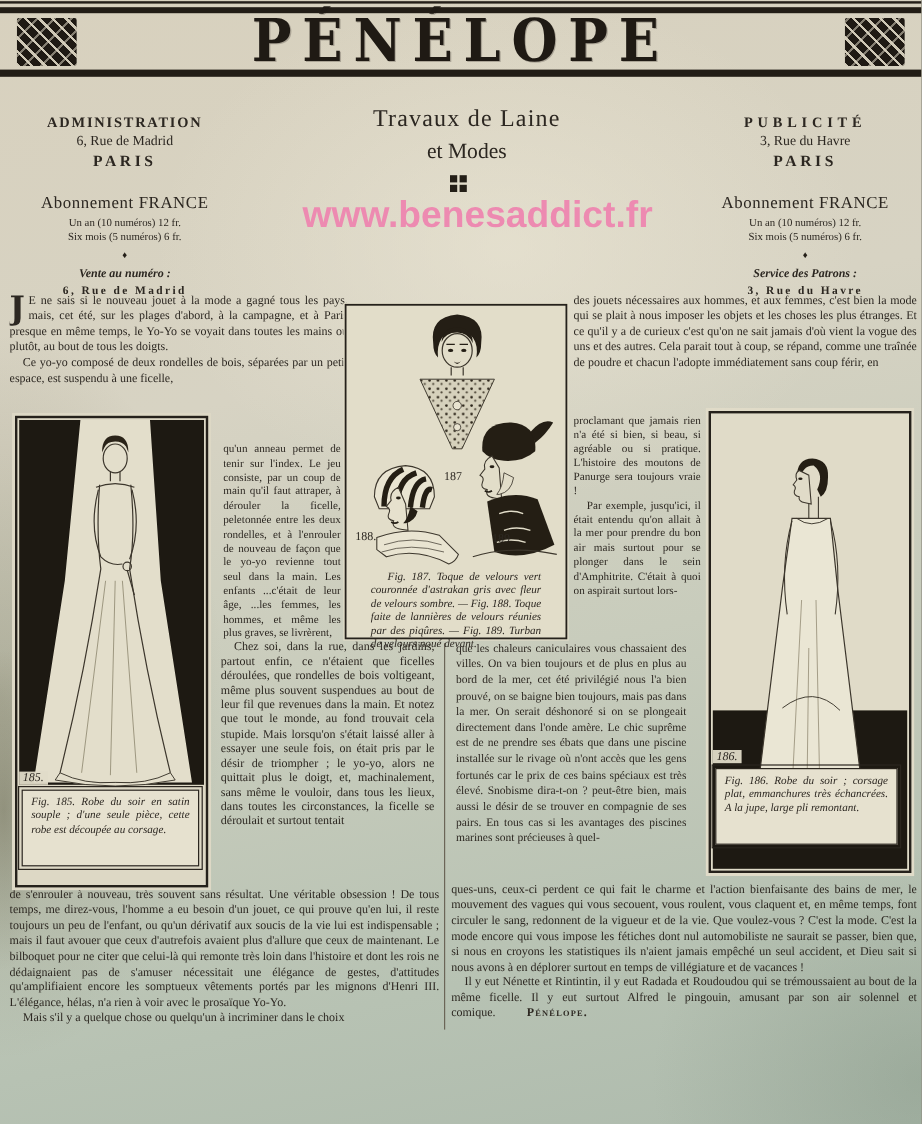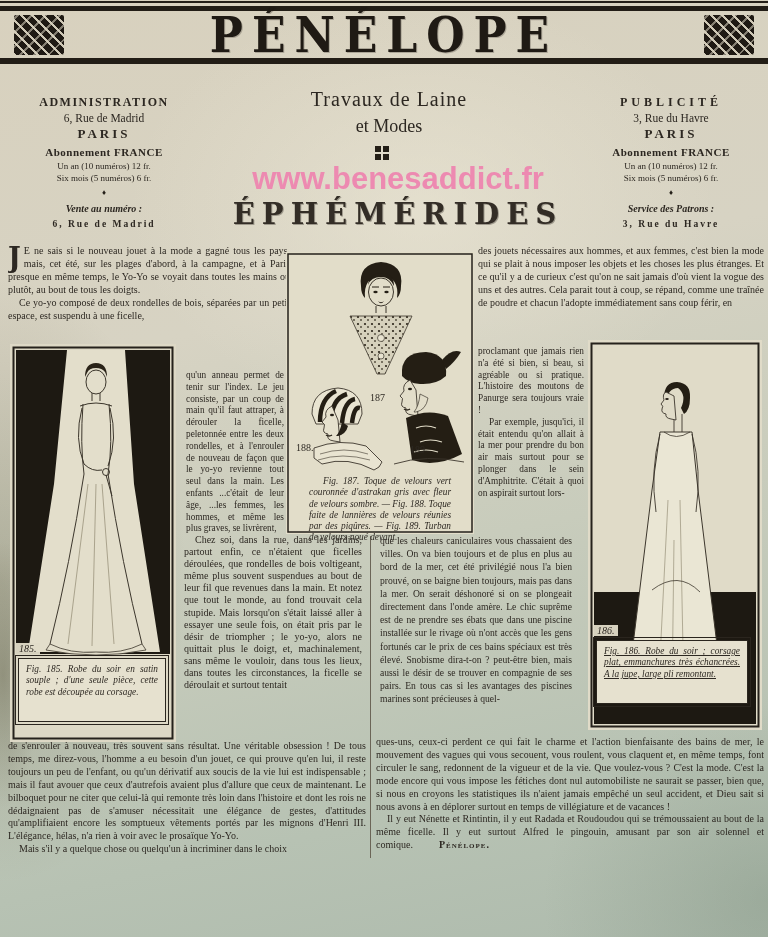--- a/index.html
+++ b/index.html
@@ -23,21 +23,21 @@
           repeating-linear-gradient(-45deg, rgba(216,209,190,.55) 0 2px, transparent 2px 10px);}
   .mast-title{font-family:"DejaVu Serif",serif;font-weight:bold;font-size:44px;line-height:44px;
         letter-spacing:9px;color:#1f1a14;transform:scaleY(1.12);white-space:nowrap;
         text-shadow:1px 1px 0 rgba(30,25,18,.25);}
   
   .hblock{position:absolute;text-align:center;line-height:1.15;}
   .h-title{font-weight:bold;font-size:12px;letter-spacing:1.5px;margin-top:16px;}
   .h-title.sp{letter-spacing:4px;}
   .h-addr{font-size:11.5px;margin-top:2px;}
   .h-city{font-weight:bold;font-size:13px;letter-spacing:3px;margin-top:2px;}
-  .h-abo{font-weight:bold;font-size:11px;margin-top:4px;letter-spacing:.5px;}
+  .h-abo{font-weight:normal;font-size:14px;margin-top:20px;letter-spacing:.5px;}
   .h-rate{font-size:9px;margin-top:2px;}
   .h-diamond{font-size:8px;margin-top:5px;color:#241f18;}
   .h-italic{font-style:italic;font-weight:bold;font-size:10px;margin-top:6px;}
   .h-addr2{font-weight:bold;font-size:9.5px;letter-spacing:2px;margin-top:4px;}
   .center-sub{position:absolute;left:214px;top:88px;width:350px;text-align:center;}
   .sub1{font-size:20px;letter-spacing:1px;}
   .sub2{font-size:18px;margin-top:5px;}
   .checker{position:absolute;left:375px;top:146px;width:6px;height:6px;background:#241f17;
            box-shadow:8px 0 0 #241f17,0 8px 0 #241f17,8px 8px 0 #241f17;}
   .watermark{position:absolute;left:188px;top:161px;width:420px;text-align:center;
@@ -109,21 +109,20 @@
     <div class="h-italic">Service des Patrons :</div>
     <div class="h-addr2">3, Rue du Havre</div>
   </div>
 
   <div class="center-sub">
     <div class="sub1">Travaux de Laine</div>
     <div class="sub2">et Modes</div>
   </div>
   <div class="checker"></div>
   <div class="watermark">www.benesaddict.fr</div>
-  <div class="headline">ÉPHÉMÉRIDES</div>
 
   <div class="stain"></div>
 
   <div class="txt" style="left:8px;top:245px;width:282px;height:102px;">
     <p><span class="dropcap">J</span><span>E ne sais si le nouveau jouet à la mode a gagné tous les pays, mais, cet été, sur les plages d'abord, à la campagne, et à Paris presque en même temps, le Yo-Yo se voyait dans toutes les mains ou plutôt, au bout de tous les doigts.</span></p>
     <p class="ind">Ce yo-yo composé de deux rondelles de bois, séparées par un petit espace, est suspendu à une ficelle,</p>
   </div>
 
   <div class="txt txt-sm" style="left:186px;top:370px;width:98px;height:180px;">
     <p>qu'un anneau permet de tenir sur l'index. Le jeu consiste, par un coup de main qu'il faut attraper, à dérouler la ficelle, peletonnée entre les deux rondelles, et à l'enrouler de nouveau de façon que le yo-yo revienne tout seul dans la main. Les enfants ...c'était de leur âge, ...les femmes, les hommes, et même les plus graves, se livrèrent,</p>
@@ -246,16 +245,16 @@
       <path d="M76,58 Q76,42 89,42 Q103,43 102,58 Q102,70 96,74 L93,68 Q99,55 90,48 Q80,48 78,62 Z" fill="#241e14"></path>
       <path d="M78,52 Q74,54 76,60 L73,64 Q76,66 74,69 Q73,73 78,74 Q77,78 83,79 L88,80 L86,56 Z" fill="#e0dbc8" stroke="#3c362c" stroke-width="0.9"></path>
       <ellipse cx="79" cy="59" rx="1.8" ry="1.1" fill="#241e15"></ellipse>
       <path d="M86,80 L86,92 M94,74 L94,92" stroke="#3c362c" stroke-width="0.9" fill="none"></path>
       <path d="M76,92 Q88,101 102,92" stroke="#3c362c" stroke-width="0.8" fill="none"></path>
       <path d="M72,94 Q62,130 68,172 M104,94 Q114,130 108,172" stroke="#3c362c" stroke-width="0.9" fill="none"></path>
       <path d="M80,160 L70,358 M92,160 L96,358 M86,200 L84,358" stroke="#a19a84" stroke-width="0.8" fill="none"></path>
       <path d="M64,250 Q90,230 112,252" stroke="#3c362c" stroke-width="0.8" fill="none"></path>
     </svg>
     <span class="fignum" style="left:6px;top:285px;">186.</span>
-    <div class="capbox" style="left:8px;top:300px;width:152px;height:64px;text-decoration:underline;">Fig. 186. Robe du soir ; corsage plat, emmanchures très échancrées. A la jupe, large pli remontant.</div>
+    <div class="capbox" style="left:8px;top:300px;width:152px;height:64px;">Fig. 186. Robe du soir ; corsage plat, emmanchures très échancrées. A la jupe, large pli remontant.</div>
   </div>
 
 </div>
 
 </body></html>

